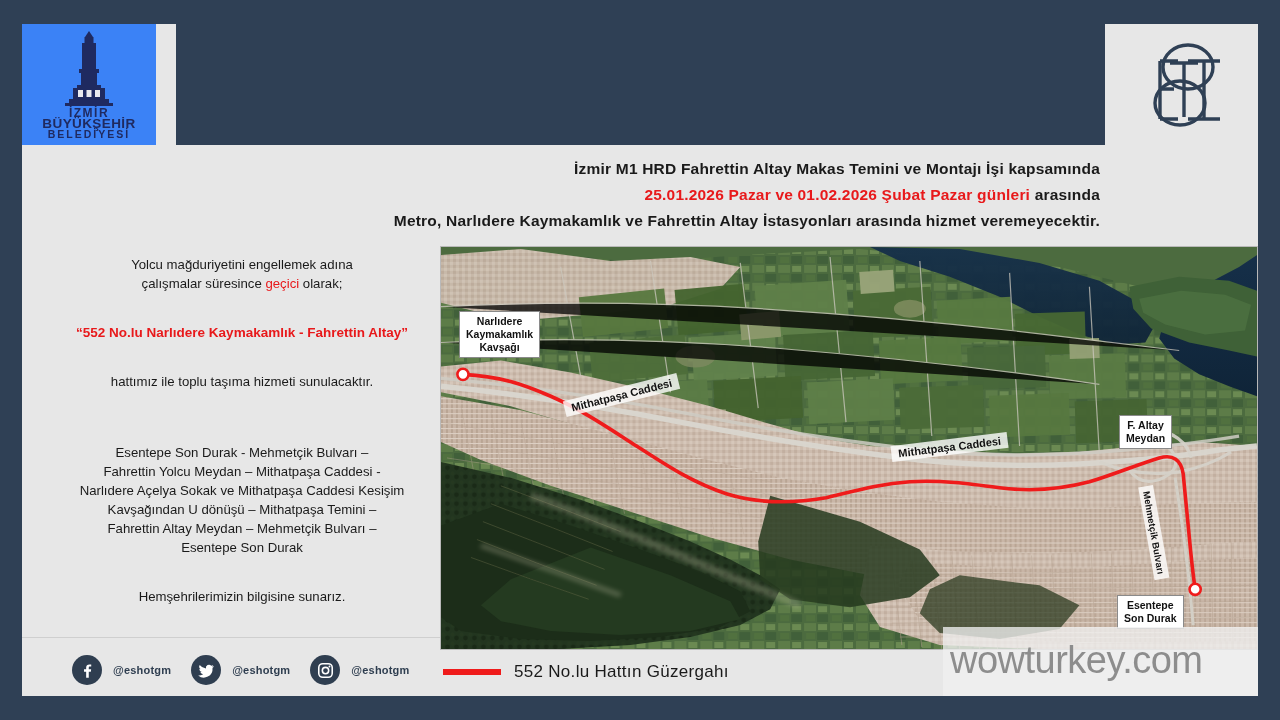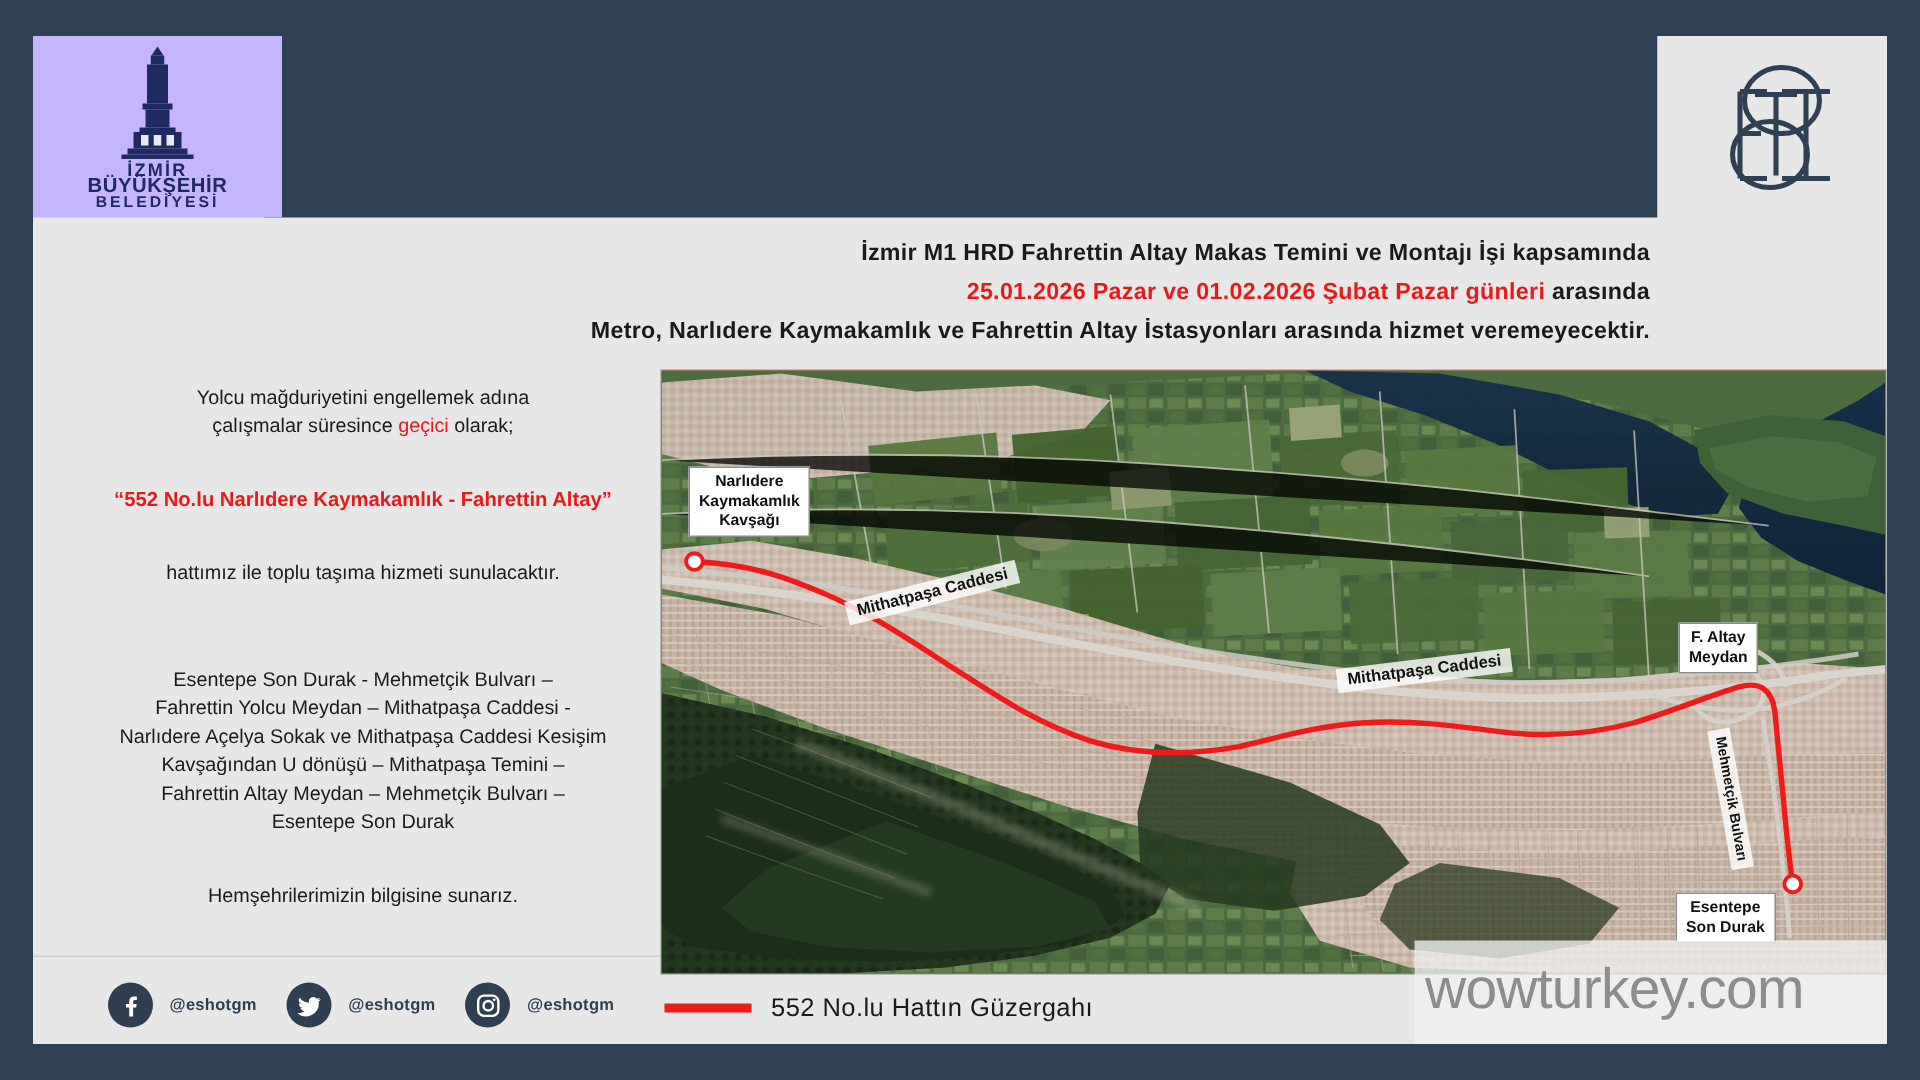--- a/index.html
+++ b/index.html
@@ -30,22 +30,22 @@
     font-size:84px;
     font-weight:300;
     letter-spacing:5px;
     line-height:121px;
     text-align:center;
     white-space:nowrap;
     font-family:"Liberation Sans", sans-serif;
   }
   
   #logo-left {
-    position:absolute; left:22px; top:24px; width:166px; height:121px;
-    background:#c4b5fd;
+    position:absolute; left:22px; top:24px; width:134px; height:121px;
+    background:#3b82f6;
     display:flex; align-items:center; justify-content:center;
   }
   #logo-right {
     position:absolute; left:1105px; top:24px; width:153px; height:121px;
     background:#e7e7e7;
     display:flex; align-items:center; justify-content:center;
   }
   
   #notice {
     position:absolute; left:180px; top:156px; width:920px;
@@ -87,21 +87,21 @@
     display:flex; align-items:center; justify-content:center;
     flex:0 0 auto;
   }
   .social-handle {
     font-size:11px; font-weight:bold; color:#2f3e50; letter-spacing:.2px;
   }
   
   #map-wrap {
     position:absolute; left:440px; top:246px; width:818px; height:404px;
     overflow:hidden;
-    background:#c2410c;
+    background:#7dd3fc;
     border:1px solid #b9b9b9;
   }
   #map-canvas { position:absolute; left:0; top:0; width:100%; height:100%; display:block; }
   .map-label {
     position:absolute;
     background:#ffffff;
     border:1px solid #8a8a8a;
     color:#111;
     font-size:10.5px;
     font-weight:bold;

